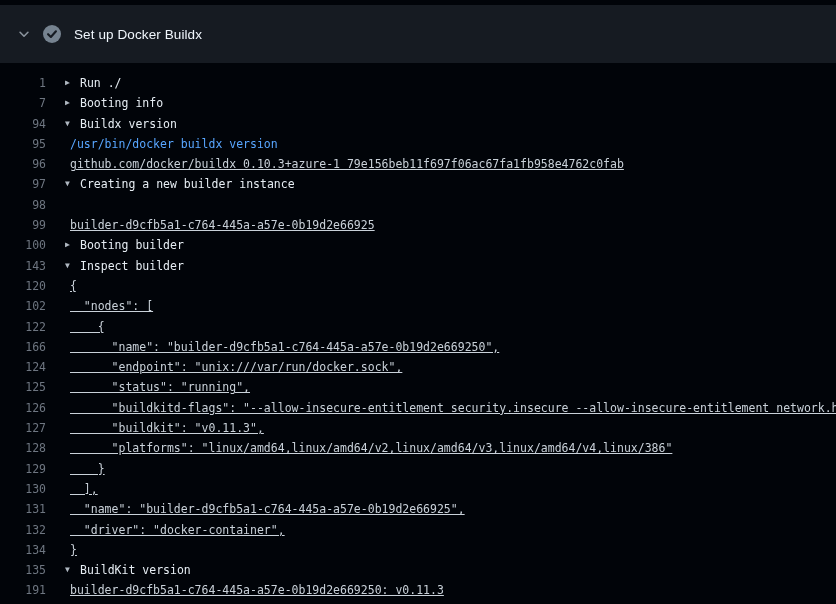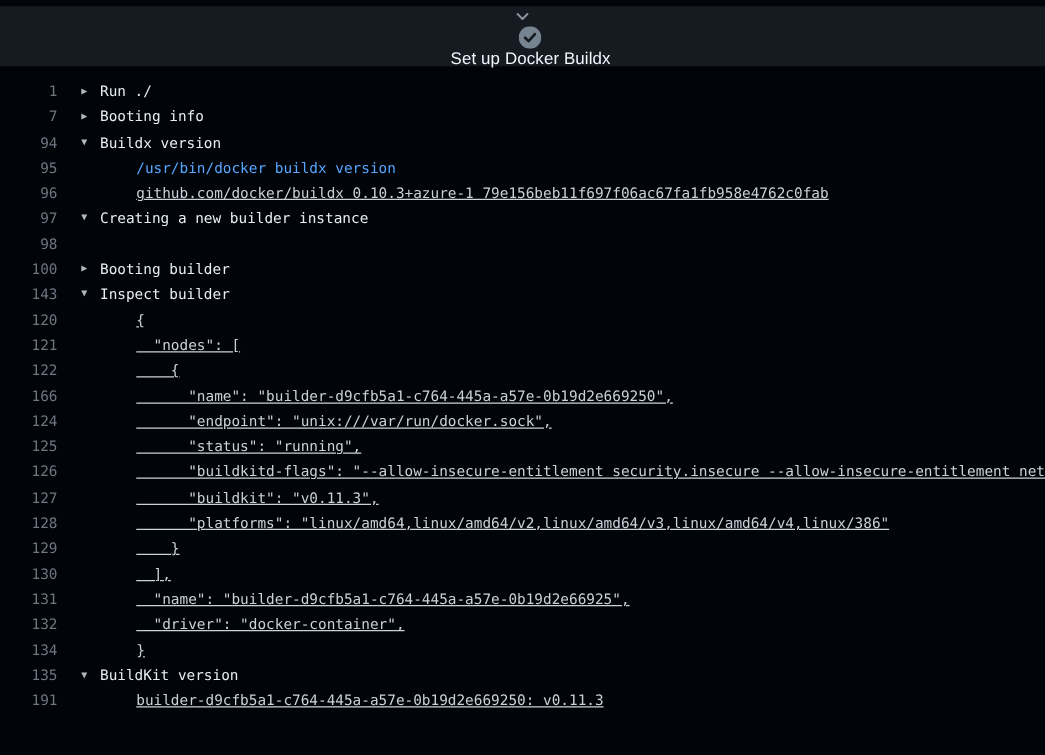--- a/index.html
+++ b/index.html
@@ -5,28 +5,27 @@
   html, body { margin: 0; padding: 0; }
   body {
     width: 836px;
     height: 604px;
     background: #010409;
     overflow: hidden;
     position: relative;
   }
   .step-header {
     margin-top: 5px;
-    height: 48px;
+    height: 58px;
     background: #161b22;
     display: flex;
     align-items: center;
-    padding: 0 16px;
+    padding: 16px 16px;
     box-sizing: border-box;
     cursor: pointer;
-    flex-direction: column;
   }
   .chev { flex: none; width: 16px; height: 16px; display: flex; align-items: center; justify-content: center; }
   .statusicon { flex: none; width: 18px; height: 18px; margin-left: 11px; display: flex; align-items: center; justify-content: center; }
   .step-title {
     margin-left: 13px;
     color: #f0f6fc;
     font: 400 13.5px "Liberation Sans", sans-serif;
     letter-spacing: 0.1px;
   }
   .log {
@@ -50,21 +49,21 @@
   .row .arrow {
     flex: none;
     width: 15px;
     margin-left: 19px;
     font-size: 8px;
     color: #afb8c1;
     text-align: left;
   }
   .row.group { cursor: pointer; }
   .row.group .txt { color: #e6edf3; }
-  .row.plain .txt, .row.command .txt { margin-left: 63px; }
+  .row.plain .txt, .row.command .txt { margin-left: 24px; }
   .row.plain .txt { color: #c9d1d9; text-decoration: underline; }
   .row.command .txt { color: #58a6ff; }
 </style>
 </head>
 <body>
 
 <div class="step-header">
   <span class="chev">
     <svg width="14" height="14" viewBox="0 0 16 16">
       <path d="M3.5 6 L8 10.5 L12.5 6" fill="none" stroke="#8b949e" stroke-width="1.8" stroke-linecap="round" stroke-linejoin="round"></path>
@@ -107,37 +106,42 @@
   </div>
     <div class="row group">
     <a class="num">97</a>
     <span class="arrow">▼</span>
     <span class="txt">Creating a new builder instance</span>
   </div>
     <div class="row command">
     <a class="num">98</a>
     
   </div>
+    <div class="row plain">
+    <a class="num">99</a>
+    
+    <span class="txt">builder-d9cfb5a1-c764-445a-a57e-0b19d2e66925</span>
+  </div>
     <div class="row group">
     <a class="num">100</a>
     <span class="arrow">▶</span>
     <span class="txt">Booting builder</span>
   </div>
     <div class="row group">
     <a class="num">143</a>
     <span class="arrow">▼</span>
     <span class="txt">Inspect builder</span>
   </div>
     <div class="row plain">
     <a class="num">120</a>
     
     <span class="txt">{</span>
   </div>
     <div class="row plain">
-    <a class="num">121</a>
+    <a class="num">102</a>
     
     <span class="txt">  "nodes": [</span>
   </div>
     <div class="row plain">
     <a class="num">122</a>
     
     <span class="txt">    {</span>
   </div>
     <div class="row plain">
     <a class="num">166</a>

